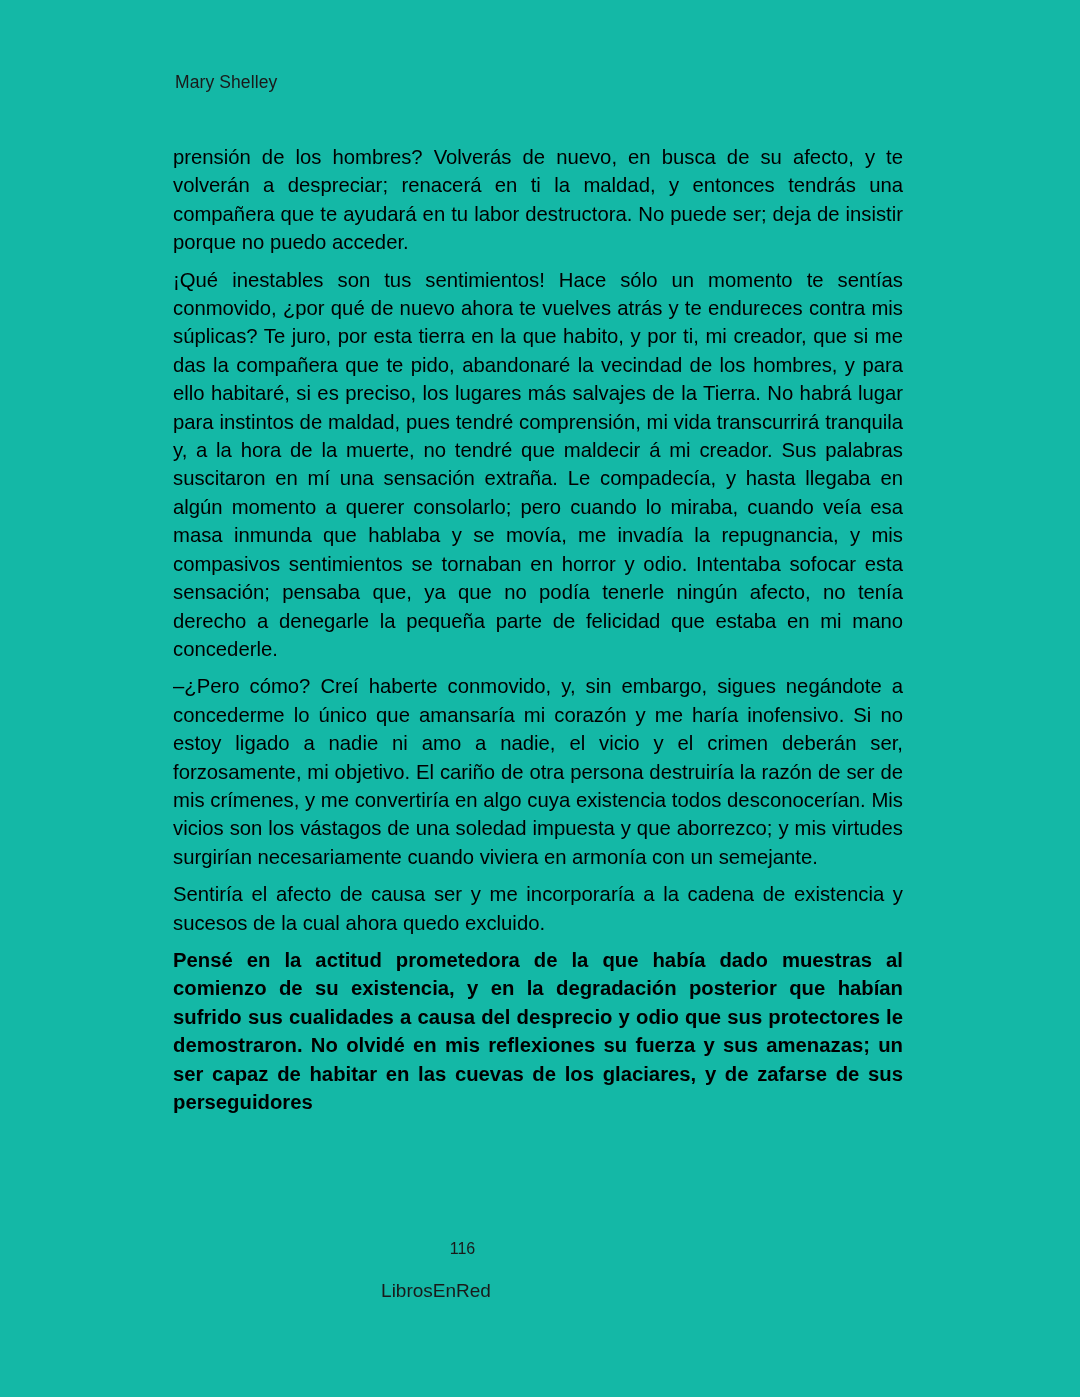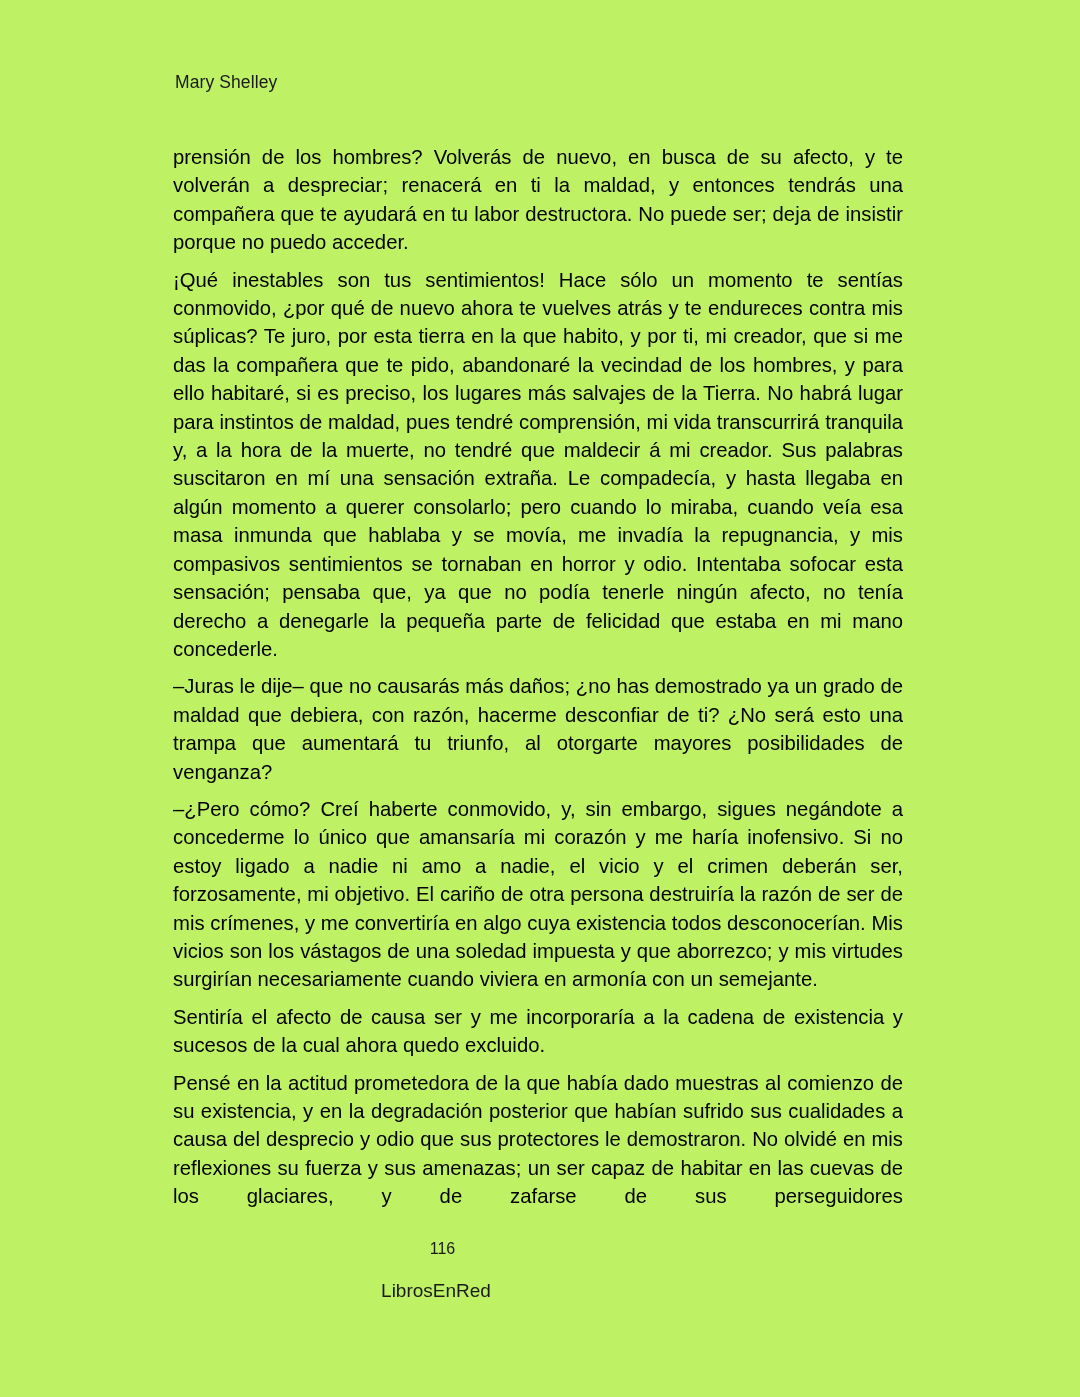--- a/index.html
+++ b/index.html
@@ -16,21 +16,21 @@
     position: relative;
     overflow: hidden;
   }
 
   .page {
     position: absolute;
     left: 0;
     top: 0;
     width: 1080px;
     height: 1397px;
-    background: #bef264;
+    background: #14b8a6;
   }
 
   
   .running-head {
     position: absolute;
     left: 175px;
     top: 72px;
     font-size: 17.5px;
     line-height: 1.2;
     color: #1a1a1a;
@@ -53,20 +53,21 @@
     text-align: justify;
     text-justify: inter-word;
     color: #000000;
     letter-spacing: 0px;
     word-spacing: 0px;
   }
 
   
   .para:last-child {
     margin-bottom: 0;
+    font-weight: bold;
   }
 
   
   .para.runs-on {
     text-align: justify;
   }
   .para.runs-on::after {
     content: "";
     display: inline-block;
     width: 100%;
@@ -75,20 +76,21 @@
   
   .page-number {
     position: absolute;
     left: 0;
     top: 1239px;
     width: 885px;
     text-align: center;
     font-size: 16px;
     line-height: 1.2;
     color: #1a1a1a;
+    padding-left: 20px;
   }
 
   .imprint {
     position: absolute;
     left: 0;
     top: 1280px;
     width: 872px;
     text-align: center;
     font-size: 19px;
     line-height: 1.2;
@@ -98,21 +100,20 @@
 </head>
 <body>
 
 <div class="page">
 
   <div class="running-head">Mary Shelley</div>
 
   <div class="text-block">
     <p class="para">prensión de los hombres? Volverás de nuevo, en busca de su afecto, y te volverán a despreciar; renacerá en ti la maldad, y entonces tendrás una compañera que te ayudará en tu labor destructora. No puede ser; deja de insistir porque no puedo acceder.</p>
     <p class="para">¡Qué inestables son tus sentimientos! Hace sólo un momento te sentías conmovido, ¿por qué de nuevo ahora te vuelves atrás y te endureces contra mis súplicas? Te juro, por esta tierra en la que habito, y por ti, mi creador, que si me das la compañera que te pido, abandonaré la vecindad de los hombres, y para ello habitaré, si es preciso, los lugares más salvajes de la Tierra. No habrá lugar para instintos de maldad, pues tendré comprensión, mi vida transcurrirá tranquila y, a la hora de la muerte, no tendré que maldecir á mi creador. Sus palabras suscitaron en mí una sensación extraña. Le compadecía, y hasta llegaba en algún momento a querer consolarlo; pero cuando lo miraba, cuando veía esa masa inmunda que hablaba y se movía, me invadía la repugnancia, y mis compasivos sentimientos se tornaban en horror y odio. Intentaba sofocar esta sensación; pensaba que, ya que no podía tenerle ningún afecto, no tenía derecho a denegarle la pequeña parte de felicidad que estaba en mi mano concederle.</p>
-    <p class="para">–Juras le dije– que no causarás más daños; ¿no has demostrado ya un grado de maldad que debiera, con razón, hacerme desconfiar de ti? ¿No será esto una trampa que aumentará tu triunfo, al otorgarte mayores posibilidades de venganza?</p>
     <p class="para">–¿Pero cómo? Creí haberte conmovido, y, sin embargo, sigues negándote a concederme lo único que amansaría mi corazón y me haría inofensivo. Si no estoy ligado a nadie ni amo a nadie, el vicio y el crimen deberán ser, forzosamente, mi objetivo. El cariño de otra persona destruiría la razón de ser de mis crímenes, y me convertiría en algo cuya existencia todos desconocerían. Mis vicios son los vástagos de una soledad impuesta y que aborrezco; y mis virtudes surgirían necesariamente cuando viviera en armonía con un semejante.</p>
     <p class="para">Sentiría el afecto de causa ser y me incorporaría a la cadena de existencia y sucesos de la cual ahora quedo excluido.</p>
     <p class="para runs-on">Pensé en la actitud prometedora de la que había dado muestras al comienzo de su existencia, y en la degradación posterior que habían sufrido sus cualidades a causa del desprecio y odio que sus protectores le demostraron. No olvidé en mis reflexiones su fuerza y sus amenazas; un ser capaz de habitar en las cuevas de los glaciares, y de zafarse de sus perseguidores</p>
   </div>
 
   <div class="page-number">116</div>
 
   <div class="imprint">LibrosEnRed</div>
 
 </div>

